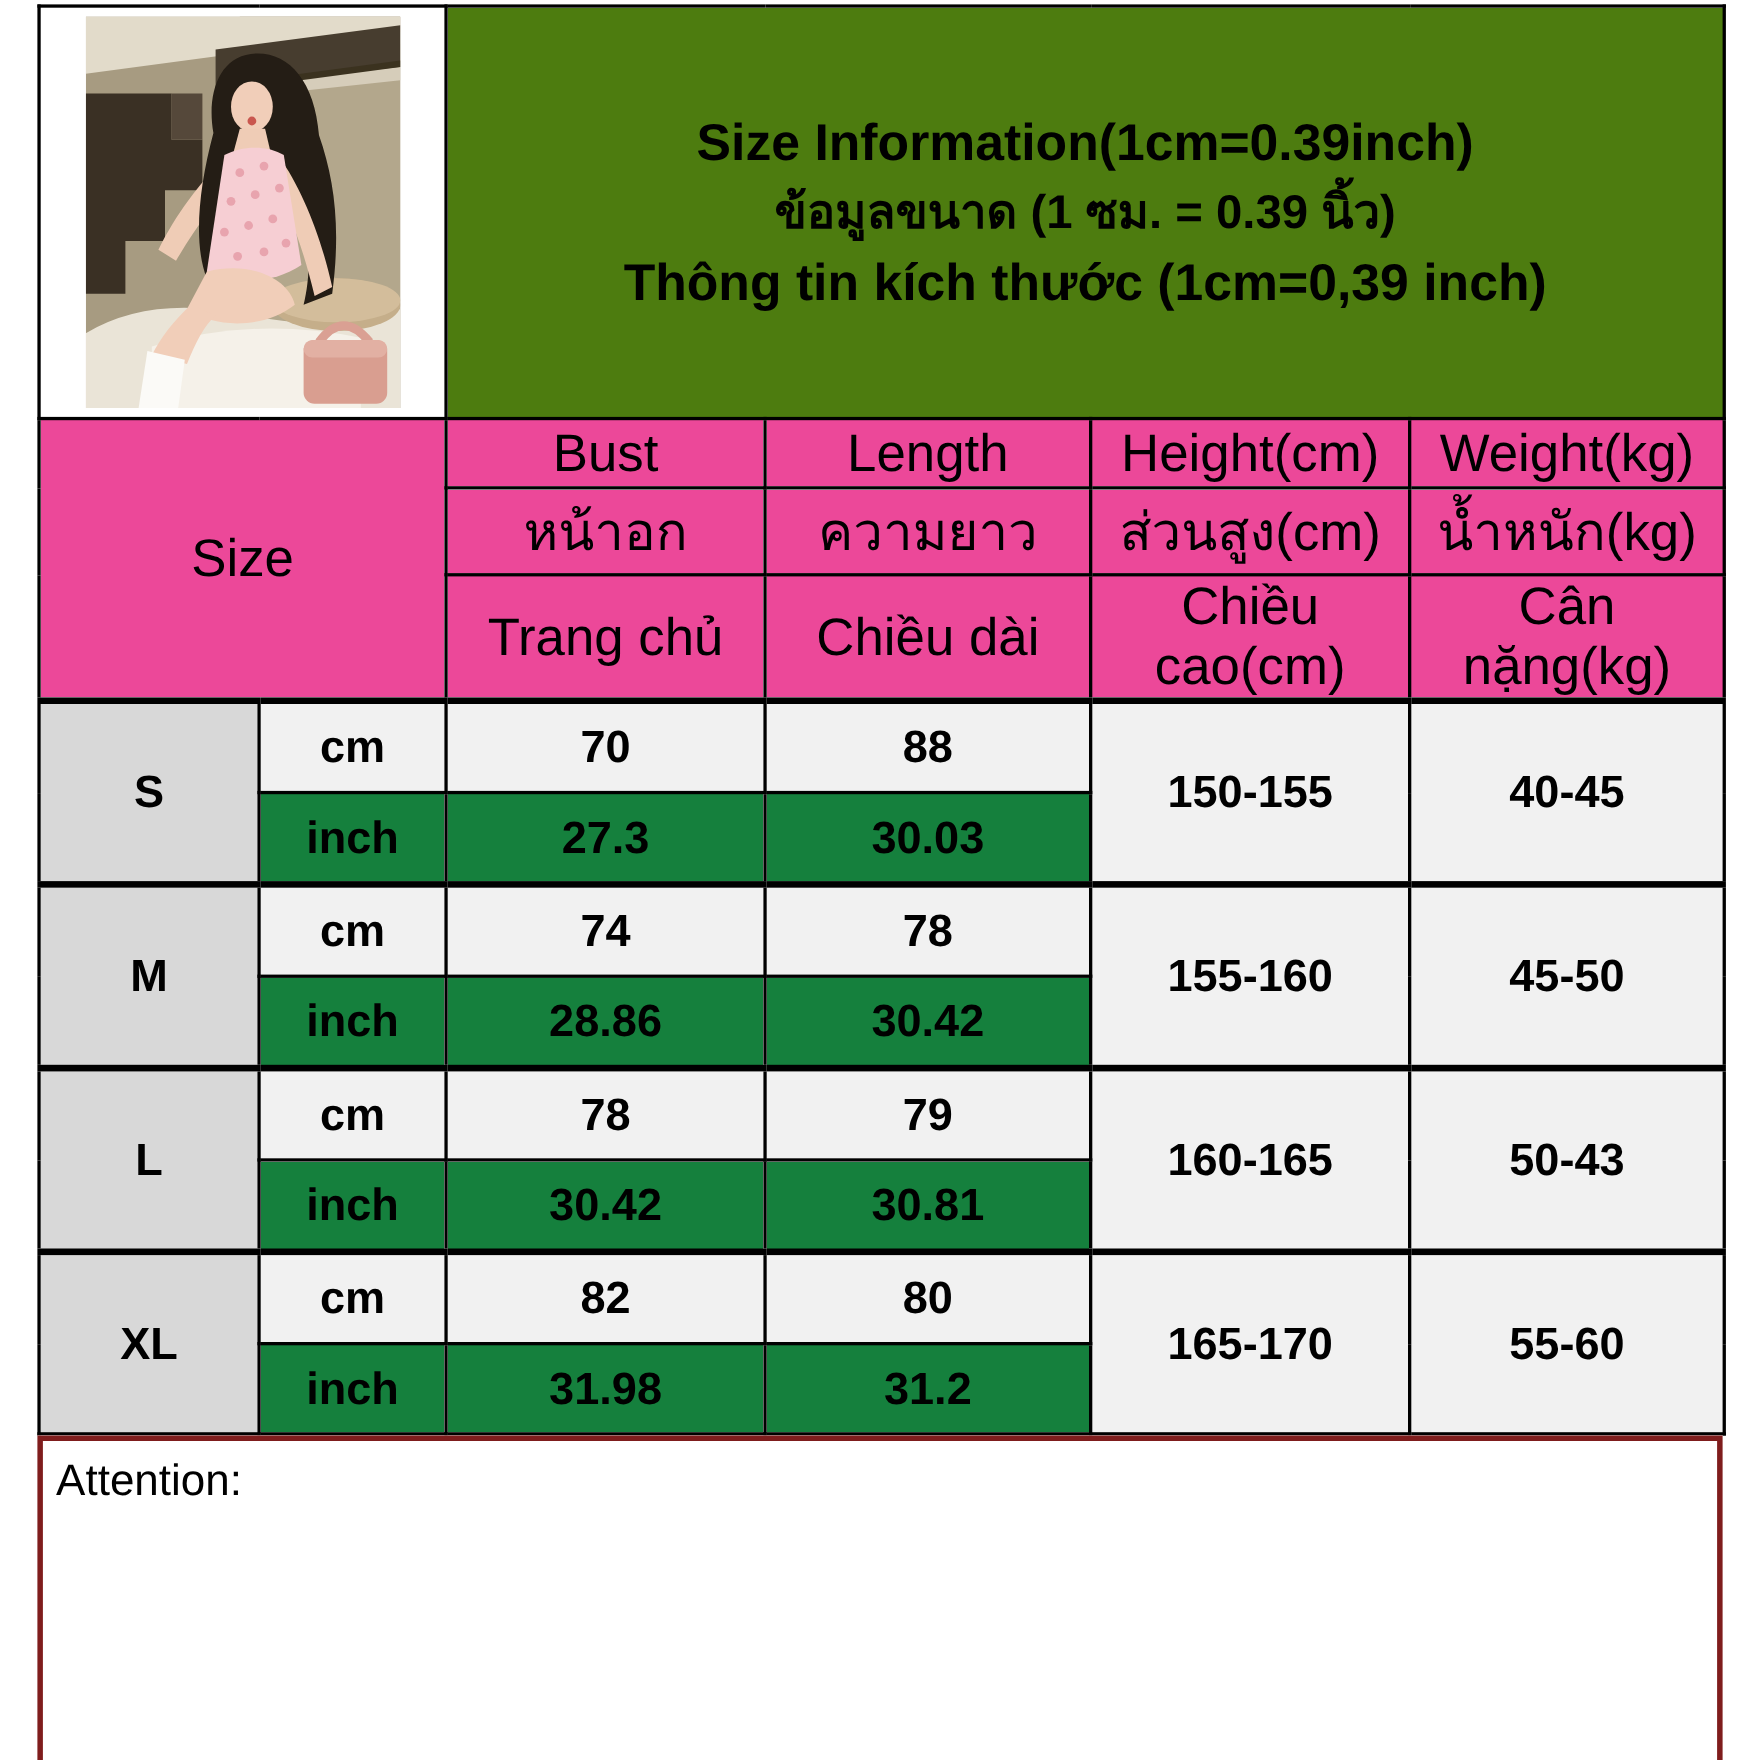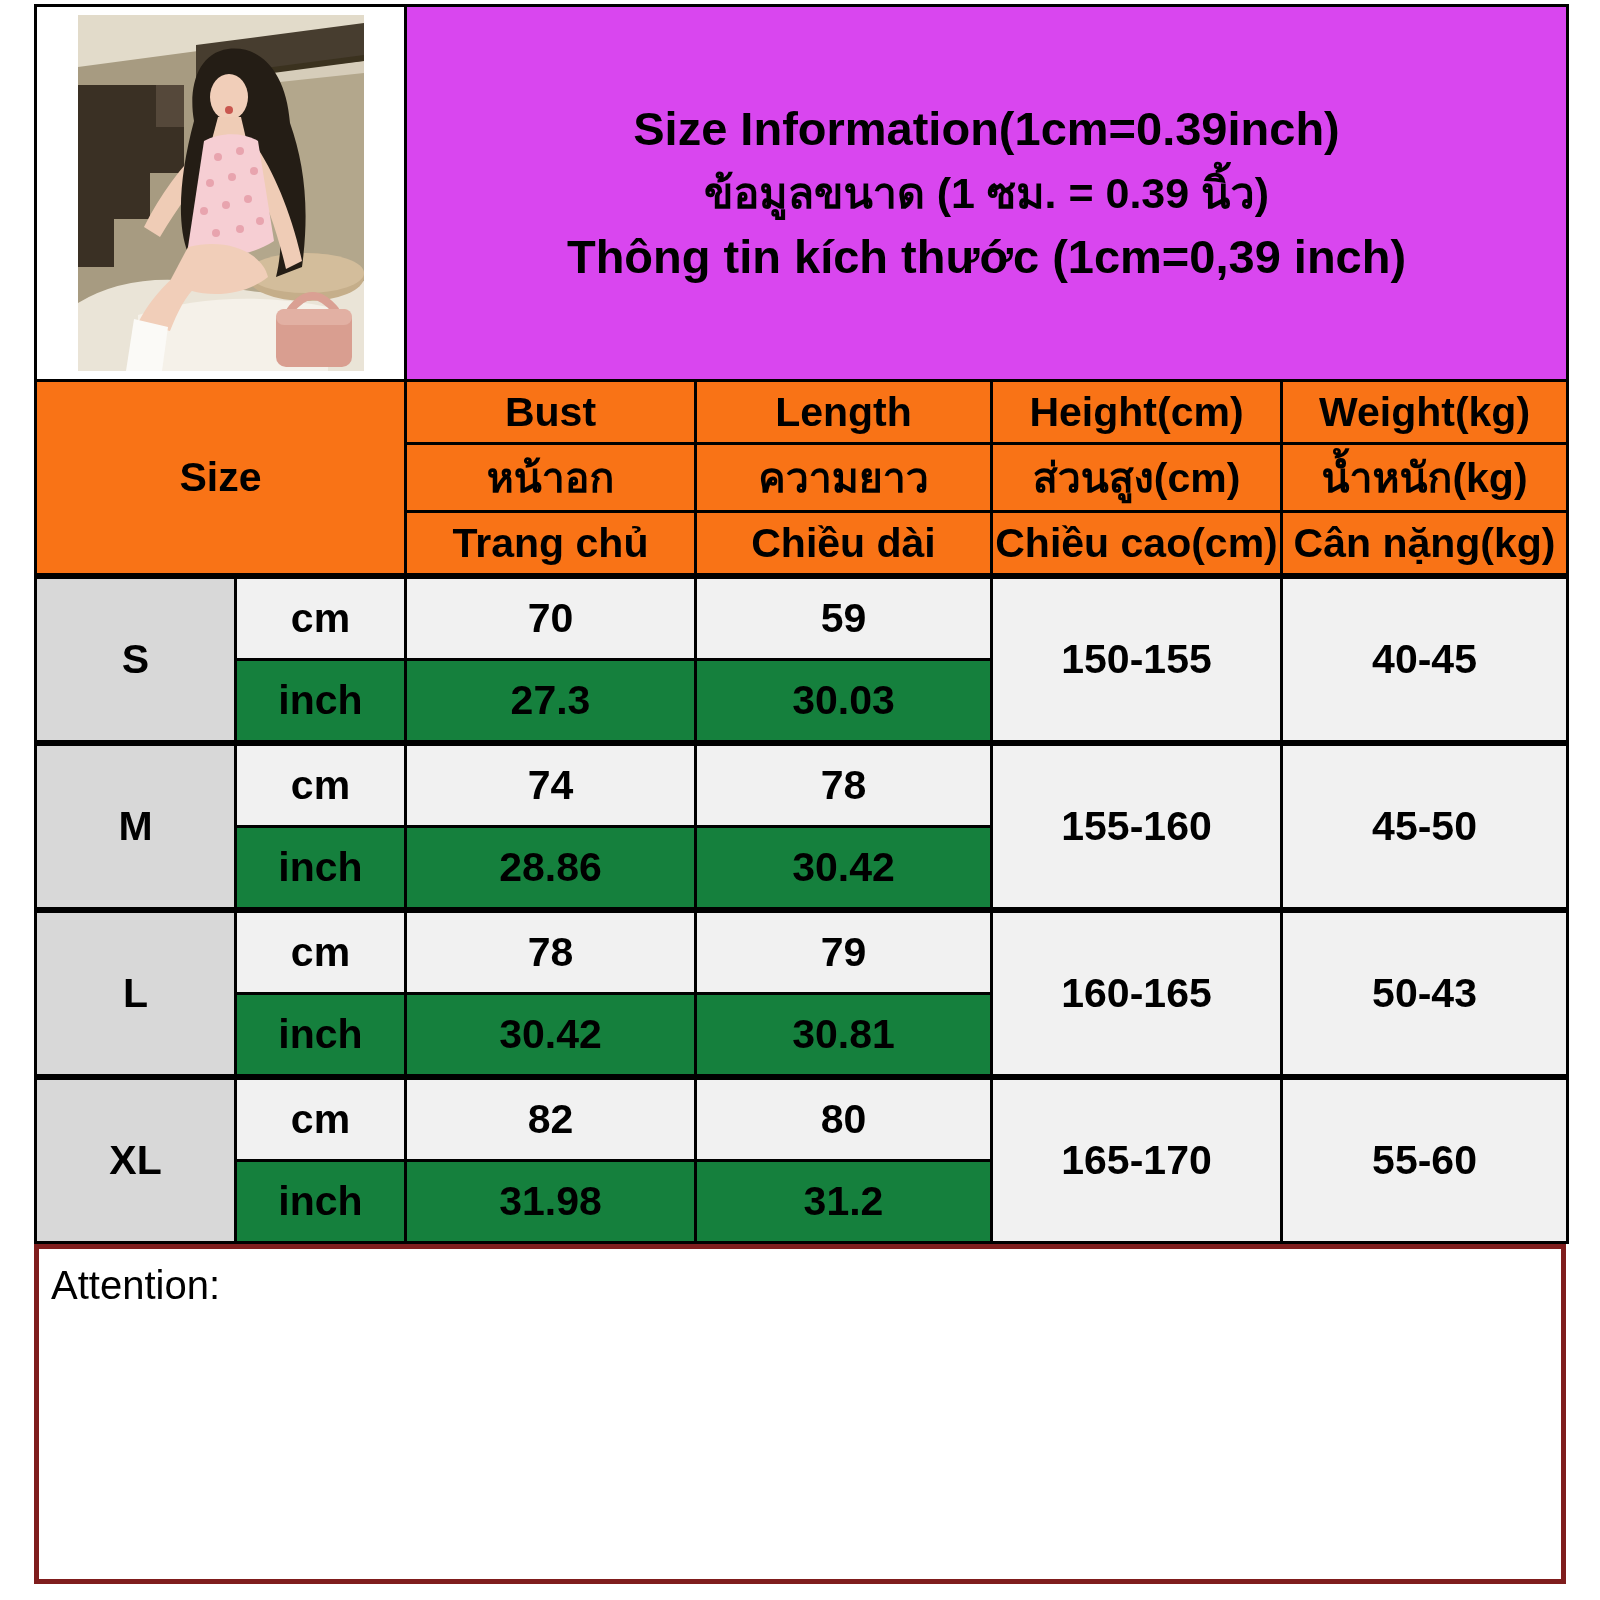--- a/index.html
+++ b/index.html
@@ -27,27 +27,27 @@
   col.c-size { width: 200px; }
   col.c-unit { width: 170px; }
   col.c-bust { width: 290px; }
   col.c-len  { width: 296px; }
   col.c-hgt  { width: 290px; }
   col.c-wgt  { width: 286px; }
 
   
   tr.top-row td { height: 372px; }
   td.img-cell { background: #ffffff; }
-  td.title-cell { background: #d946ef; }
+  td.title-cell { background: #4d7c0f; }
   .title-stack { display: flex; flex-direction: column; justify-content: center; align-items: center; gap: 14px; }
   .title-en, .title-vi { font-size: 47px; font-weight: bold; line-height: 50px; white-space: nowrap; }
   .title-th { font-size: 43px; font-weight: bold; line-height: 50px; white-space: nowrap; }
 
   
-  tr.hdr-row td { height: 60px; background: #f97316; font-size: 41px; font-weight: bold; }
+  tr.hdr-row td { height: 60px; background: #ec4899; font-size: 48px; font-weight: normal; }
   td.corner-cell { font-size: 66px; font-weight: bold; background: #d8d8d8; }
 
   
   tr.data-row td { height: 79px; font-size: 41px; font-weight: bold; }
   td.size-label { font-size: 48px; font-weight: bold; background: #d8d8d8; }
   tr.row-cm td.shade { background: #f1f1f1; }
   tr.row-inch td.plain { background: #15803d; }
   td.merged-cell { background: #f1f1f1; }
   tr.group-start td { border-top-width: 6px; }
 
@@ -165,21 +165,21 @@
       <td>Trang chủ</td>
       <td>Chiều dài</td>
       <td>Chiều cao(cm)</td>
       <td>Cân nặng(kg)</td>
     </tr>
 
     <tr class="data-row row-cm group-start">
       <td class="size-label" rowspan="2">S</td>
       <td class="shade">cm</td>
       <td class="shade">70</td>
-      <td class="shade">59</td>
+      <td class="shade">88</td>
       <td class="merged-cell" rowspan="2">150-155</td>
       <td class="merged-cell" rowspan="2">40-45</td>
     </tr>
     <tr class="data-row row-inch">
       <td class="plain">inch</td>
       <td class="plain">27.3</td>
       <td class="plain">30.03</td>
     </tr>
 
     <tr class="data-row row-cm group-start">

